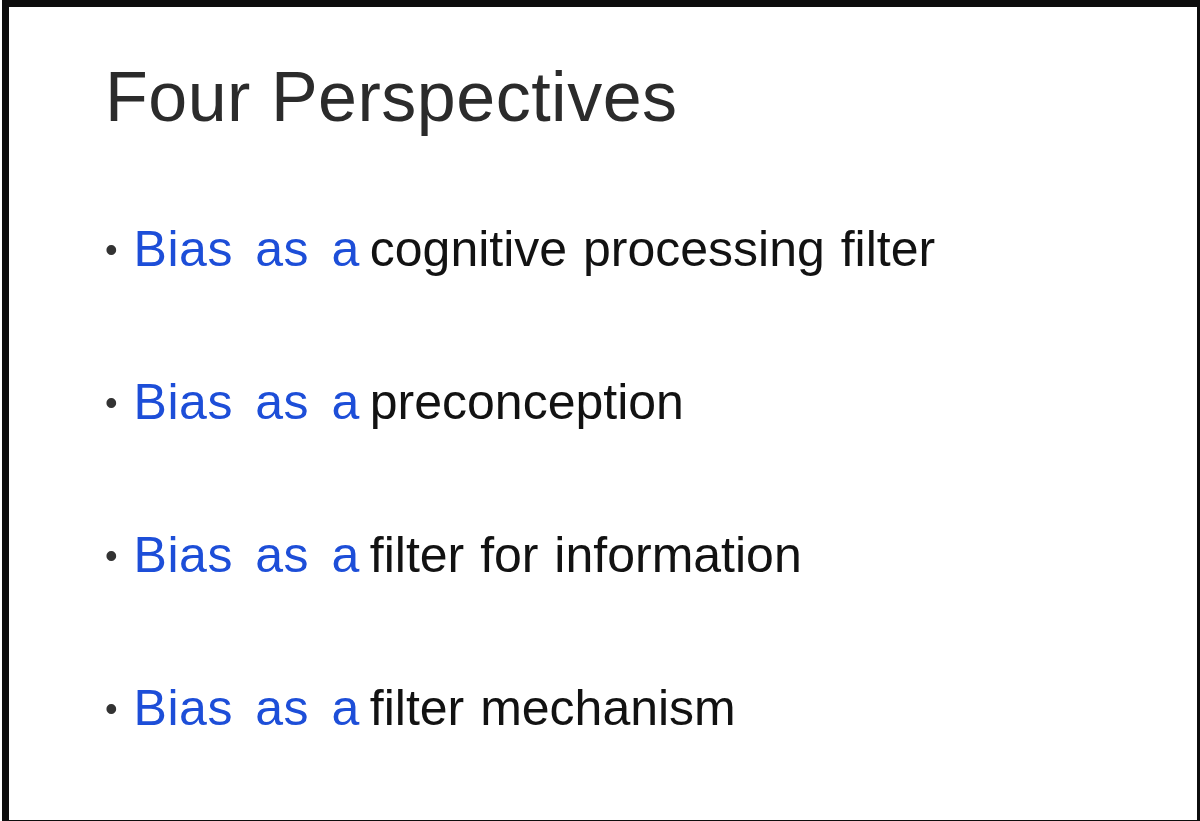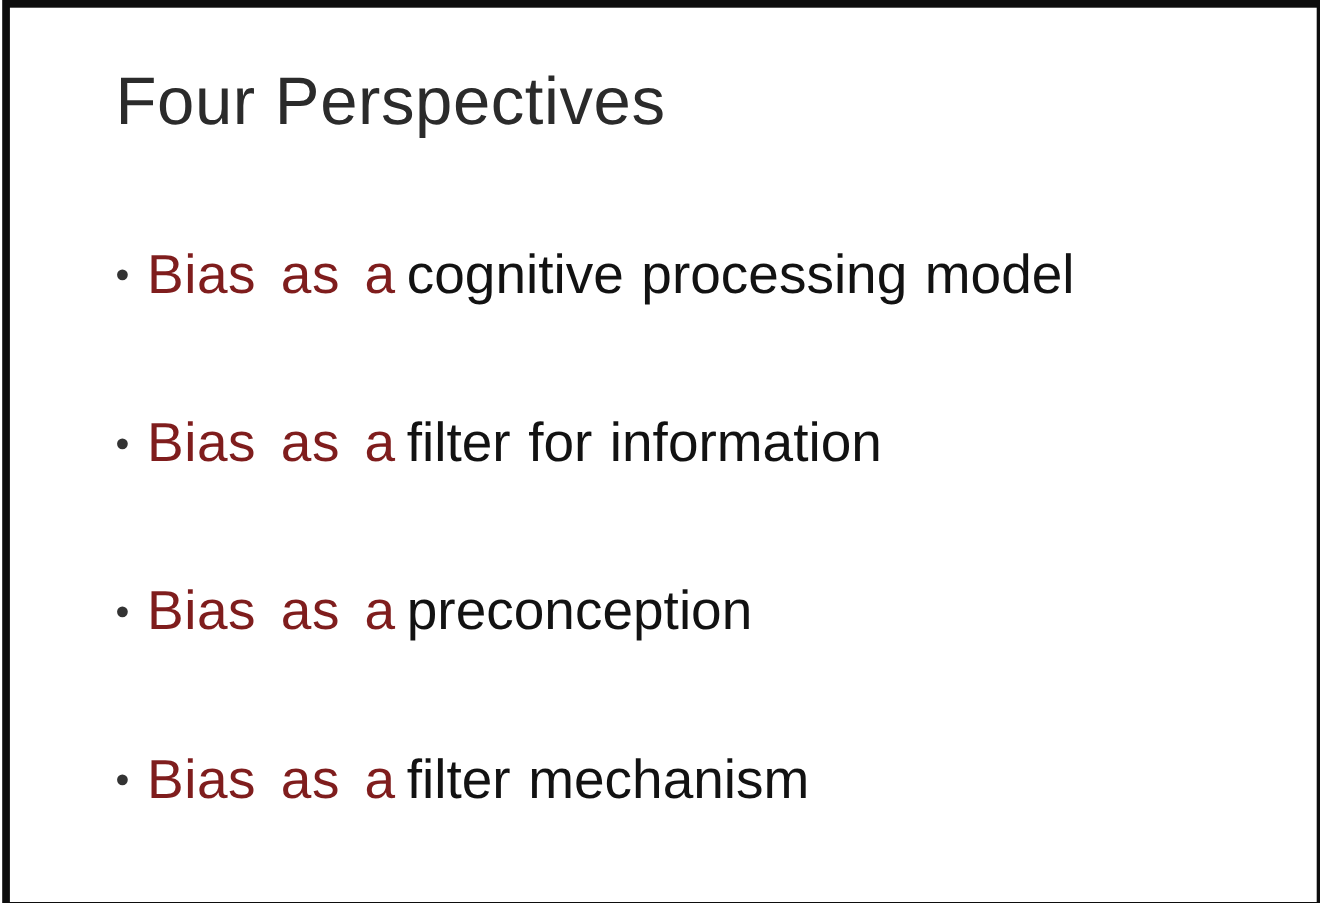--- a/index.html
+++ b/index.html
@@ -23,21 +23,21 @@
   }
   .slide-inner {
     position: relative;
     width: 100%;
     height: 100%;
   }
   .page-title {
     position: absolute;
     left: 96px;
     top: 30px;
-    font-size: 61px;
+    font-size: 70px;
     font-weight: 300;
     color: #2b2b2b;
     letter-spacing: 0.5px;
     white-space: nowrap;
     margin-top: 20px;
   }
   .bullet-list {
     position: absolute;
     left: 96px;
     top: 212px;
@@ -53,21 +53,21 @@
     white-space: nowrap;
   }
   .bullet-glyph {
     display: inline-block;
     font-size: 36px;
     color: #333333;
     vertical-align: 4px;
     margin-right: 16px;
   }
   .bullet-prefix {
-    color: #7f1d1d;
+    color: #1d4ed8;
     font-weight: 300;
     word-spacing: 8px;
     letter-spacing: 0.5px;
     margin-right: 10px;
     margin-top: 16px;
   }
   .bullet-emphasis {
     color: #121212;
     font-weight: 400;
     word-spacing: 2px;
@@ -77,29 +77,29 @@
 <body>
 
 <div class="slide-frame">
   <div class="slide-inner">
 
     <h1 class="page-title">Four Perspectives</h1>
 
     <ul class="bullet-list">
 
       <li class="bullet-item">
-        <span class="bullet-glyph">•</span><span class="bullet-prefix">Bias as a</span><span class="bullet-emphasis">cognitive processing model</span>
+        <span class="bullet-glyph">•</span><span class="bullet-prefix">Bias as a</span><span class="bullet-emphasis">cognitive processing filter</span>
+      </li>
+
+      <li class="bullet-item">
+        <span class="bullet-glyph">•</span><span class="bullet-prefix">Bias as a</span><span class="bullet-emphasis">preconception</span>
       </li>
 
       <li class="bullet-item">
         <span class="bullet-glyph">•</span><span class="bullet-prefix">Bias as a</span><span class="bullet-emphasis">filter for information</span>
-      </li>
-
-      <li class="bullet-item">
-        <span class="bullet-glyph">•</span><span class="bullet-prefix">Bias as a</span><span class="bullet-emphasis">preconception</span>
       </li>
 
       <li class="bullet-item">
         <span class="bullet-glyph">•</span><span class="bullet-prefix">Bias as a</span><span class="bullet-emphasis">filter mechanism</span>
       </li>
 
     </ul>
   </div>
 </div>
 

